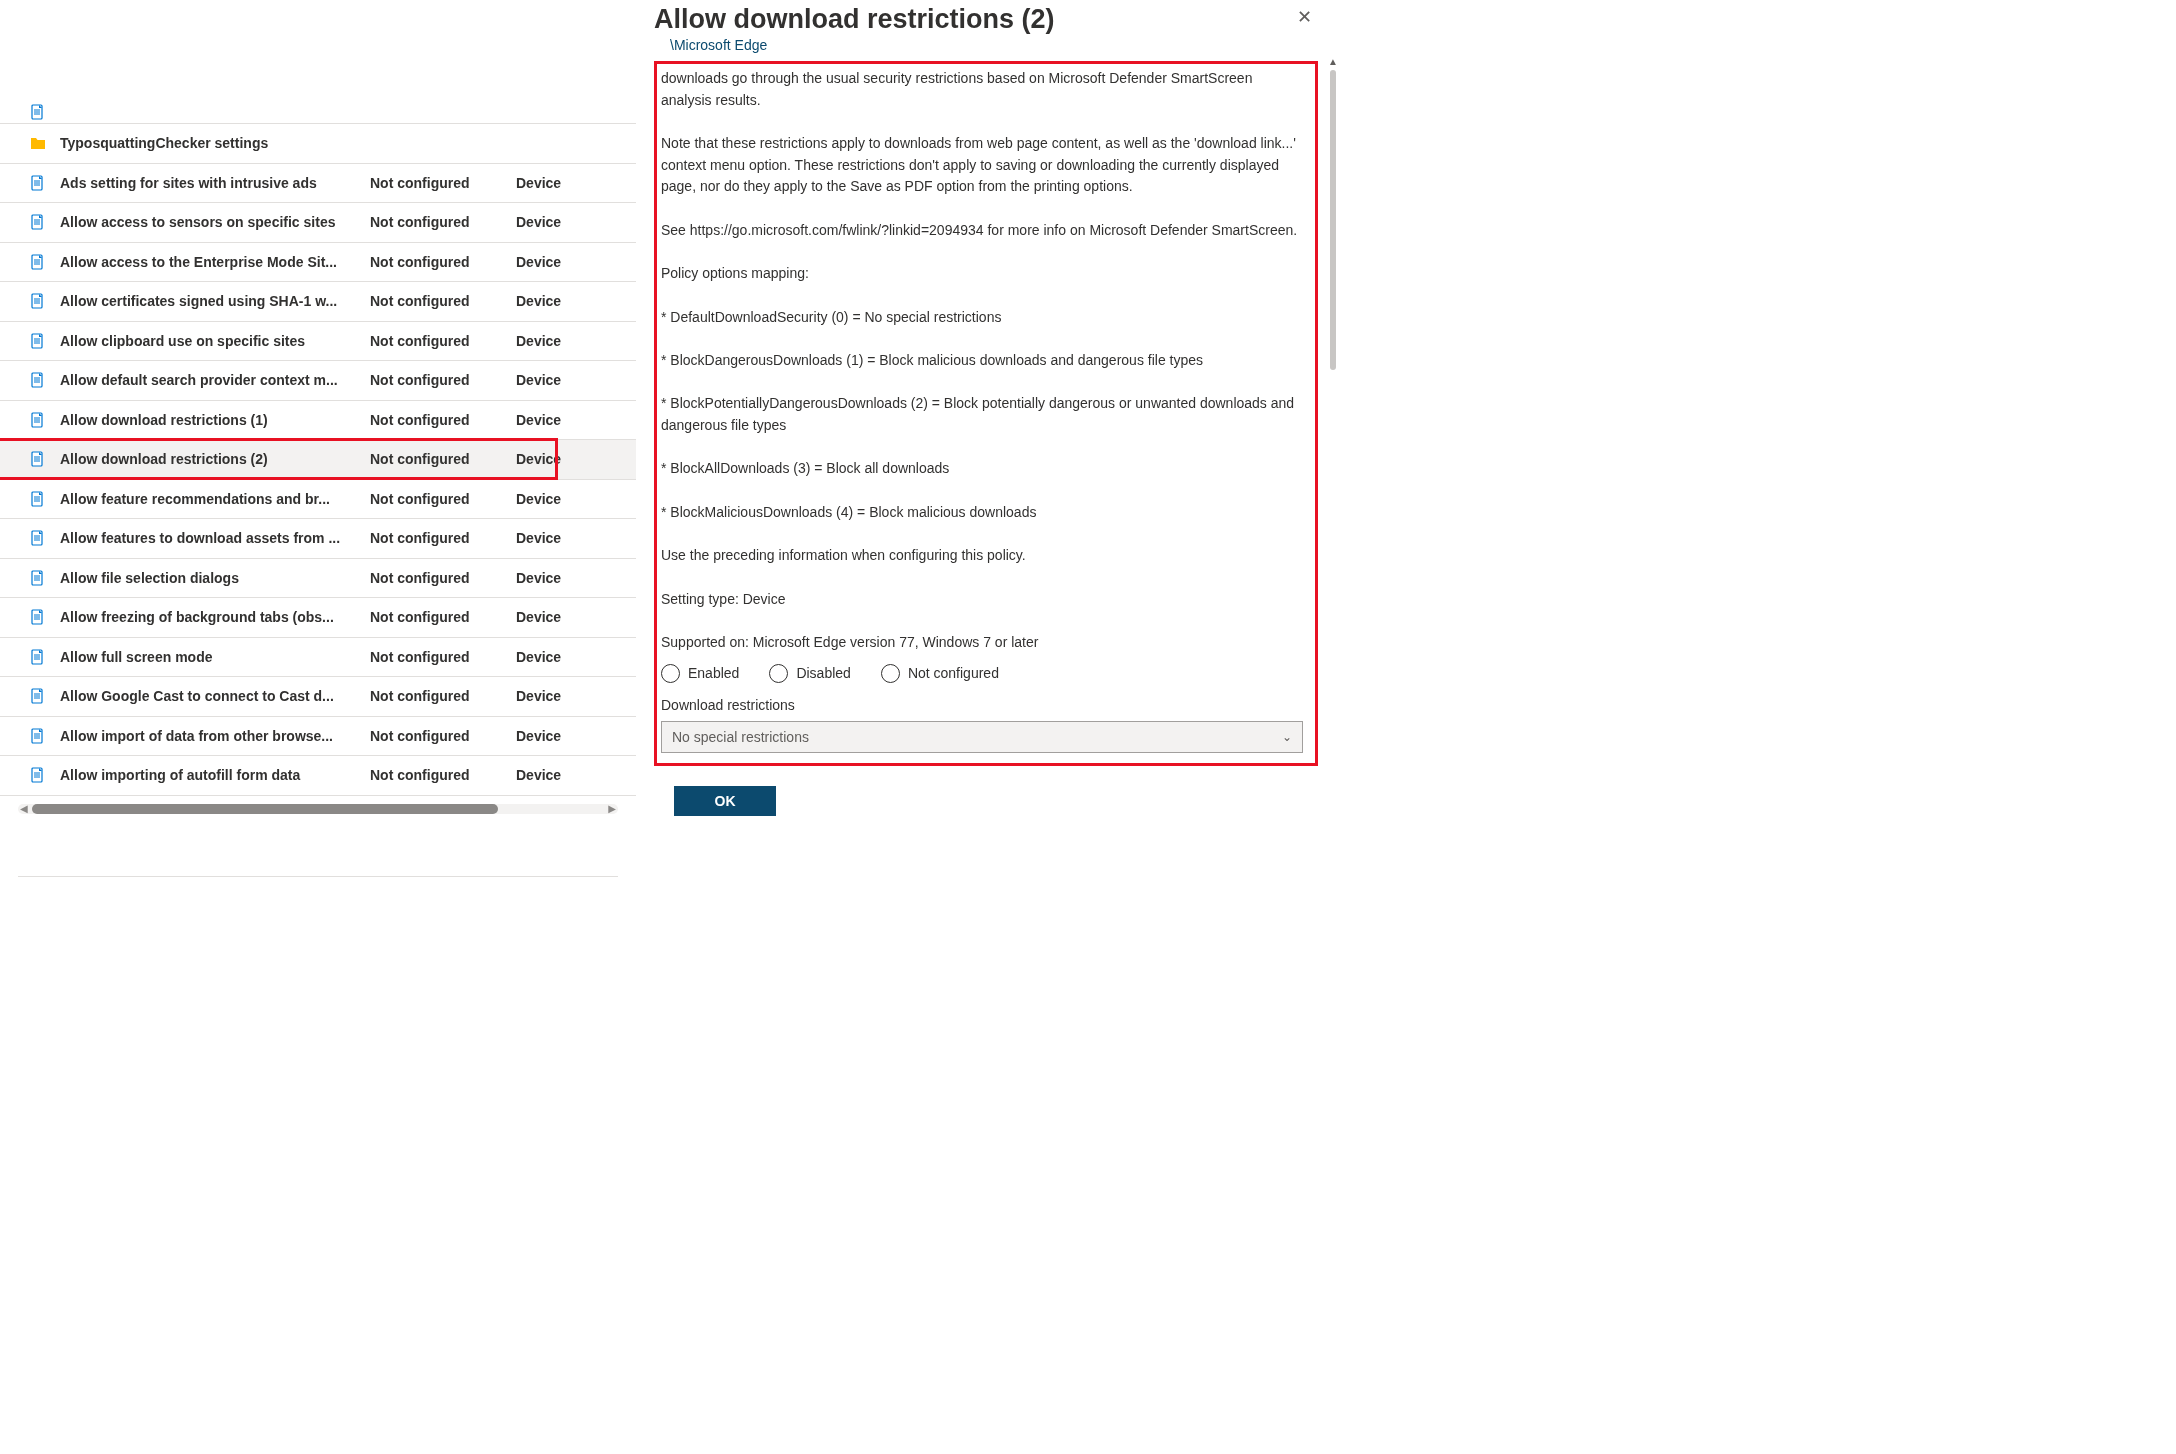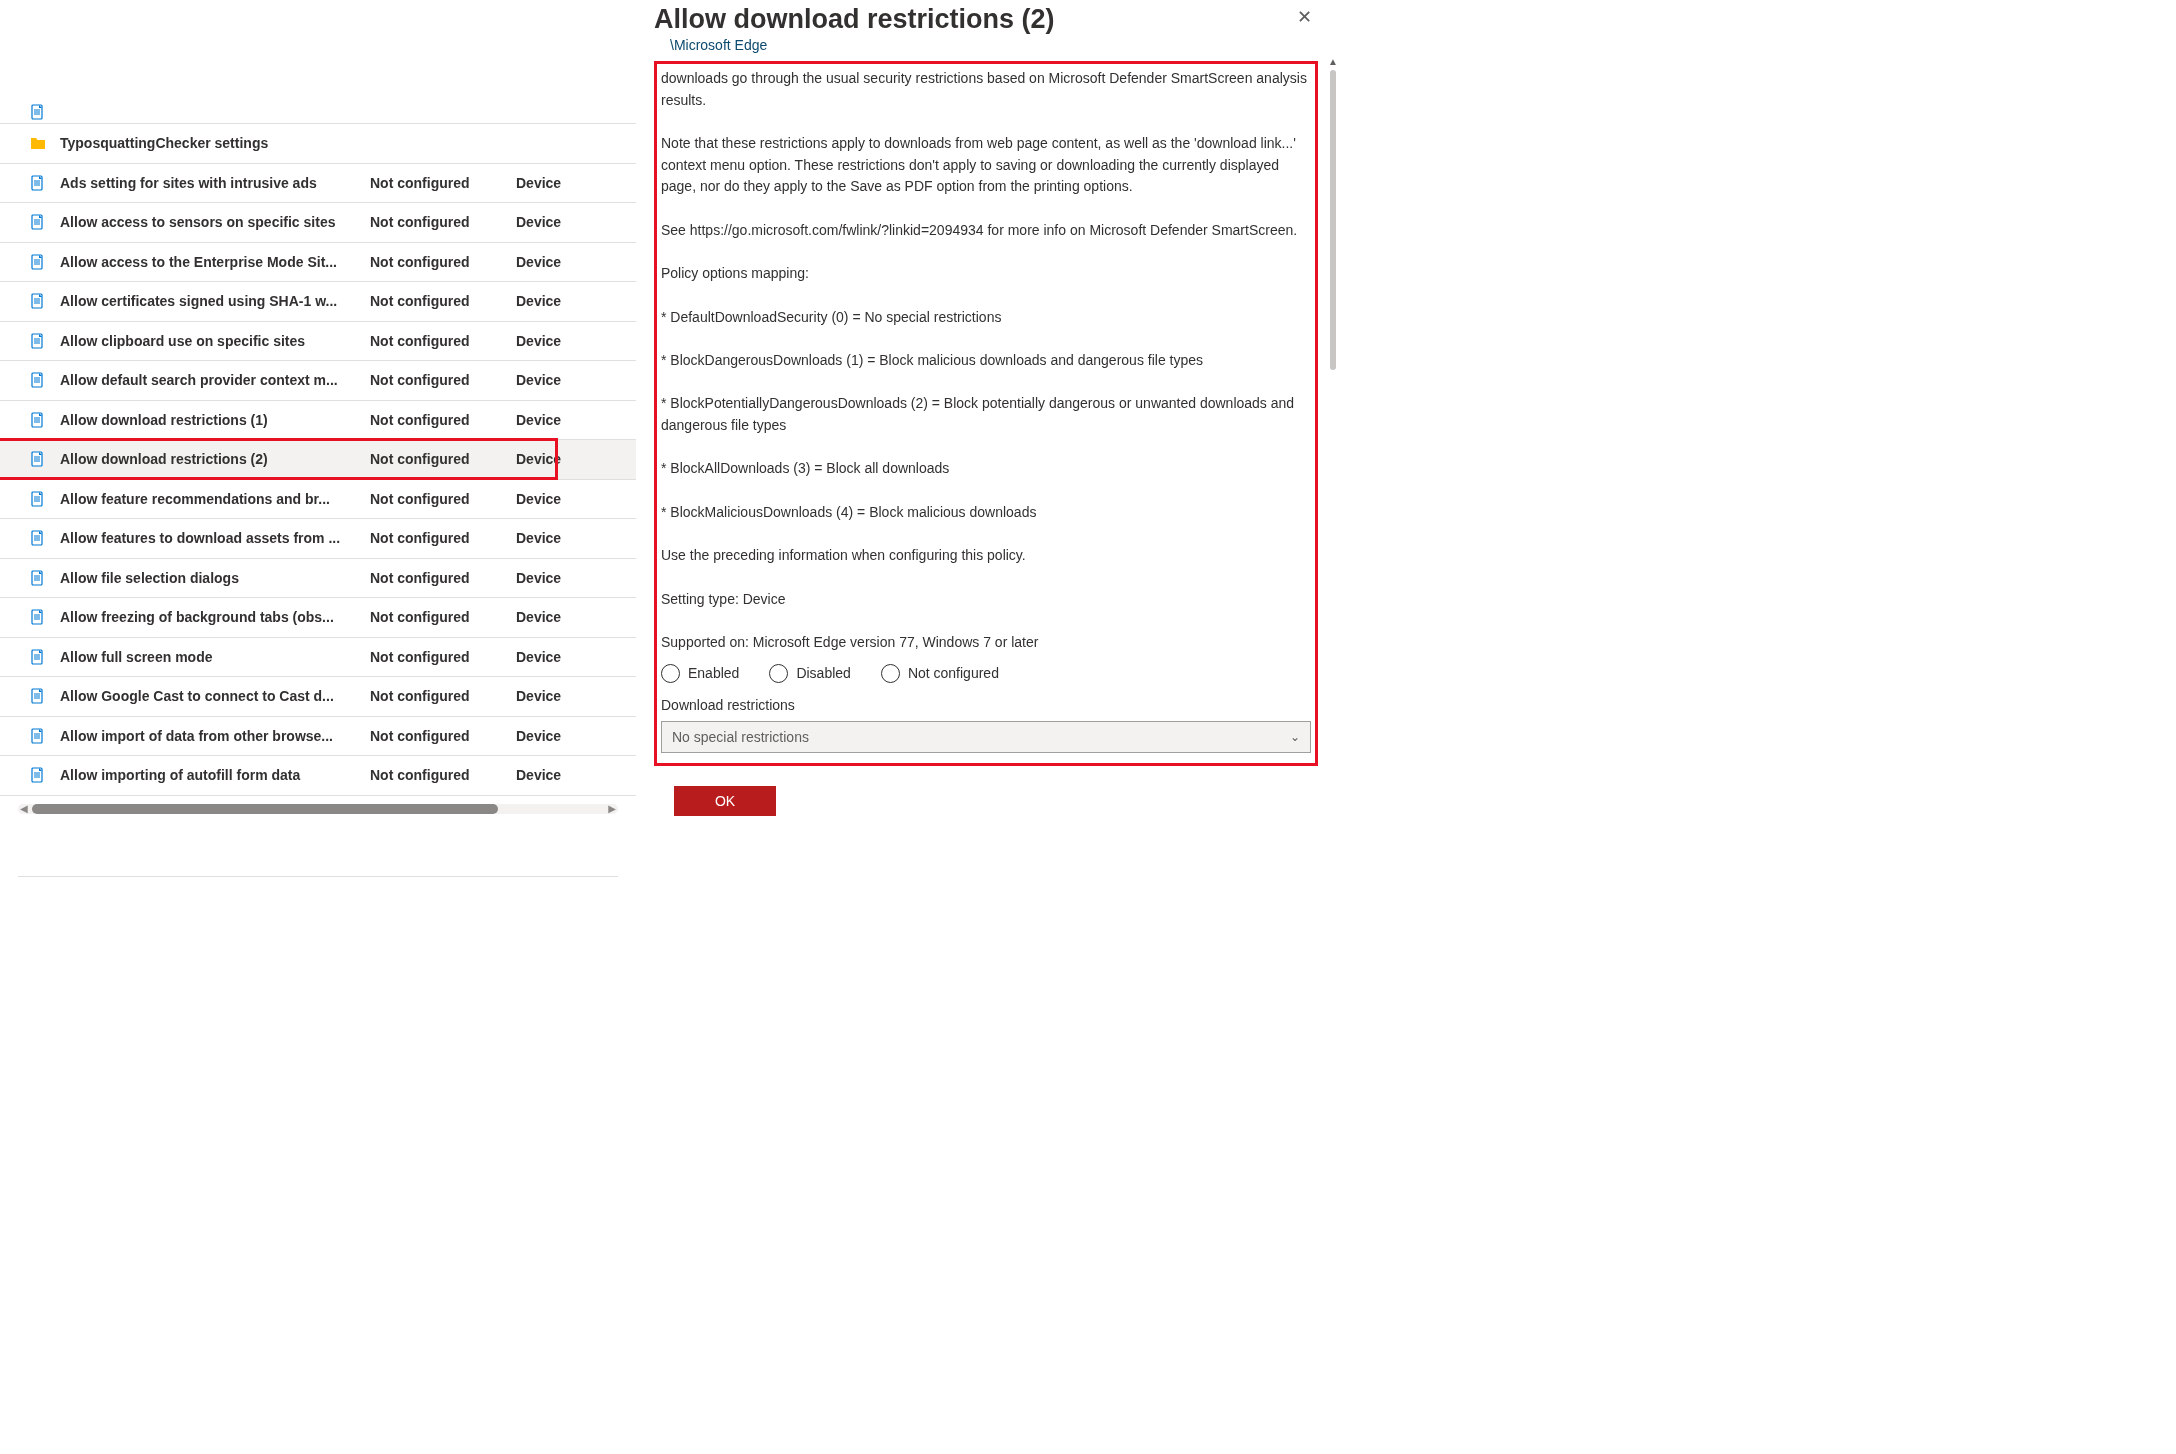--- a/index.html
+++ b/index.html
@@ -111,21 +111,21 @@
   }
   .close-x {
     font-size: 18px;
     color: #605e5c;
     cursor: pointer;
     padding: 4px 6px;
     line-height: 1;
   }
   .detail-body {
     border: 3px solid #e81123;
-    padding: 4px 4px 10px 4px;
+    padding: 4px 12px 10px 4px;
     overflow: hidden;
   }
   .desc {
     font-size: 14px;
     line-height: 1.55;
     white-space: pre-wrap;
     margin: 0 0 10px 0;
   }
   .radio-row { display: flex; gap: 30px; margin: 6px 0 14px 0; }
   .radio-item { display: flex; align-items: center; gap: 8px; cursor: pointer; }
@@ -149,25 +149,25 @@
   .select-box .chev {
     position: absolute;
     right: 10px; top: 50%;
     transform: translateY(-50%);
     font-size: 12px;
     color: #605e5c;
   }
   .ok-row { margin-top: 20px; padding-left: 20px; }
   .ok-btn {
     width: 102px; height: 30px;
-    background: #b91c1c;
+    background: #0c4a6e;
     color: #fff;
     border: none;
     font-size: 14px;
-    font-weight: 400;
+    font-weight: 700;
     cursor: pointer;
   }
   .vscroll-track {
     position: absolute;
     right: 2px; top: 70px;
     width: 8px; height: 378px;
     background: transparent;
   }
   .vscroll-thumb {
     position: absolute;

